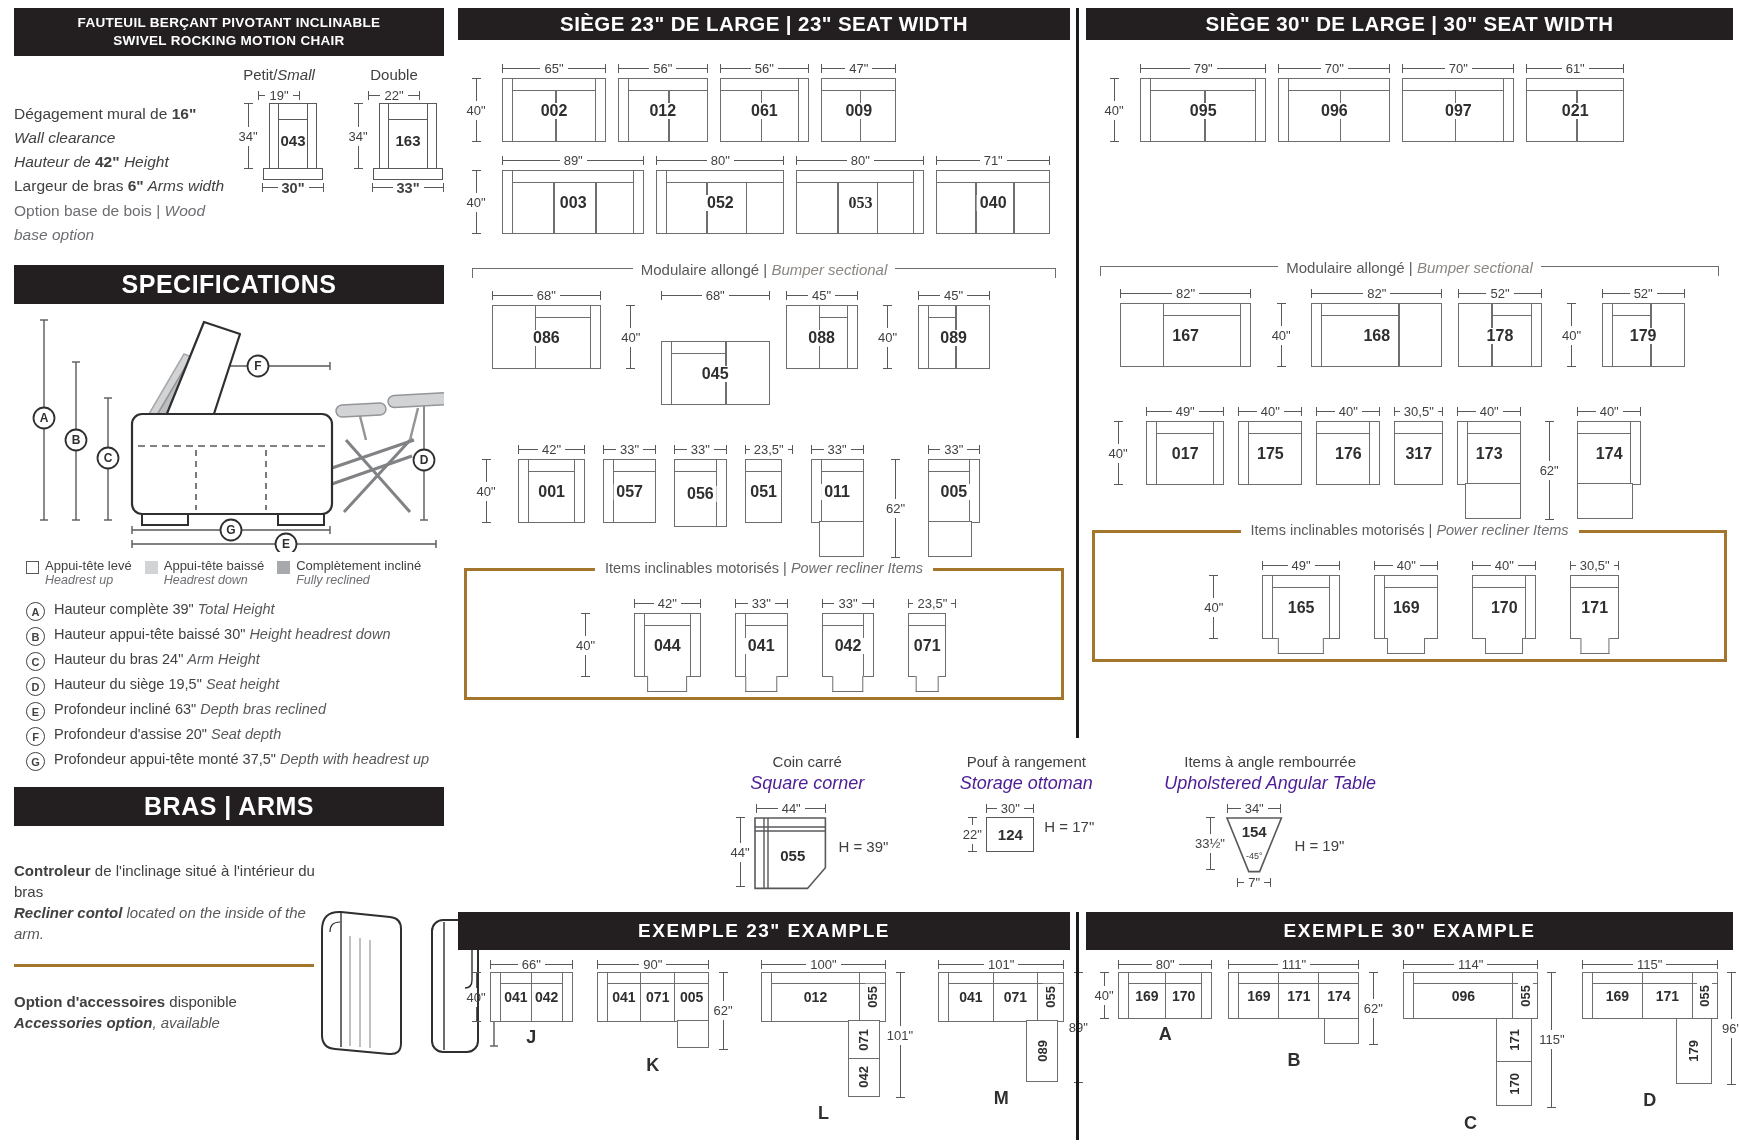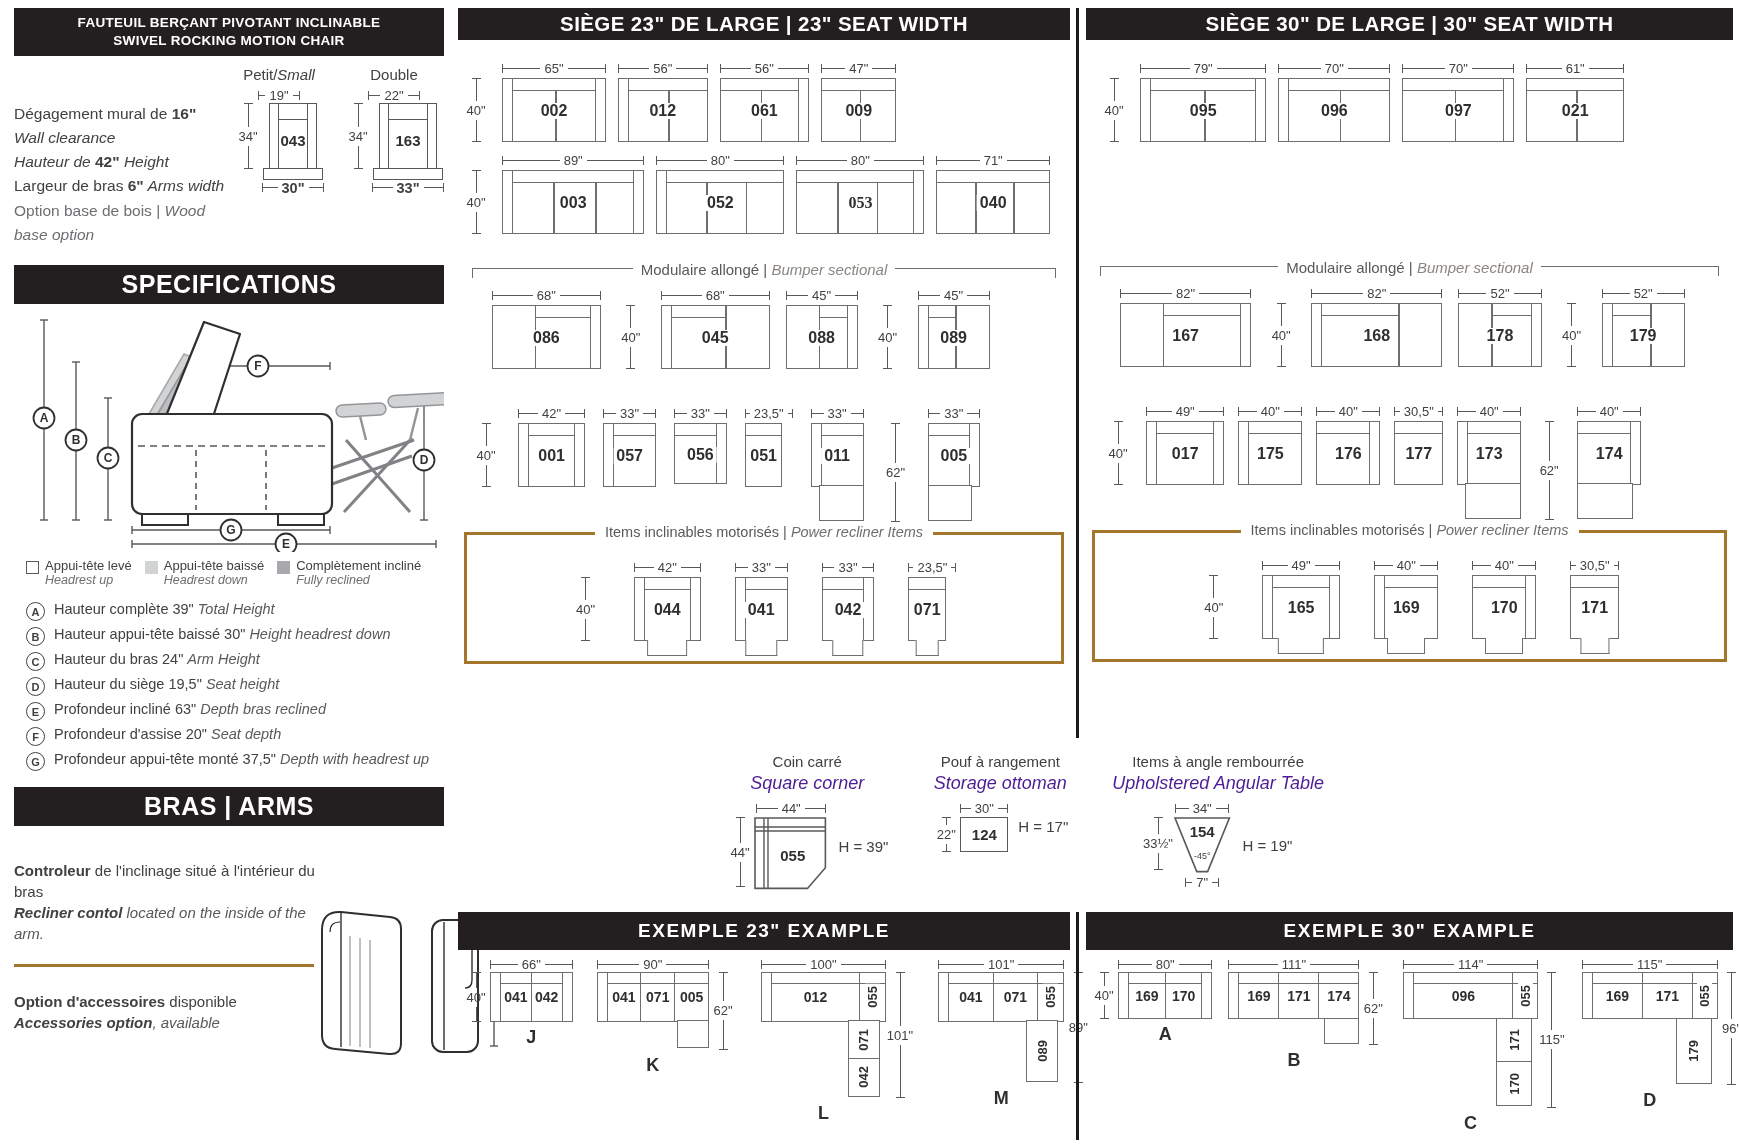--- a/index.html
+++ b/index.html
@@ -104,21 +104,21 @@
   .dkey{width:17px;height:17px;border:1.4px solid #414042;border-radius:50%;font-size:11px;font-weight:700;display:flex;align-items:center;justify-content:center;flex:0 0 auto;margin-top:1px}
   .drow i{color:#58595B}
   #armsbanner{margin-top:16px}
   .armsrow{position:relative;margin-top:34px;min-height:210px}
   .armtexts{width:305px}
   .ctl{font-size:15px;line-height:1.4;margin:0 0 4px 0}
   .ctl .mut{color:#58595B}
   .brownrule{border-top:3px solid #A3762C;margin:20px 0 24px 0;width:300px}
   #armsvgwrap{position:absolute;right:-72px;top:36px}
   
-  #others-items{display:flex;align-items:flex-start;margin-top:10px;padding-left:268px;gap:44px}
+  #others-items{display:flex;align-items:flex-start;margin-top:10px;padding-left:268px;gap:70px}
   .oitem{display:flex;flex-direction:column;align-items:center}
   .otitles{text-align:center;font-size:15px;color:#414042;line-height:1.3}
   .otitles .oen{font-style:italic;color:#4c1d95;font-size:18px;font-weight:400}
   .odiag{display:flex;align-items:flex-start;margin-top:6px}
   .oshapecol{display:flex;flex-direction:column;align-items:center}
   .obox{position:relative;border:1.6px solid #58595B;background:#fff;box-sizing:border-box}
   .obox .num{position:absolute;left:50%;top:50%;transform:translate(-50%,-50%);font-weight:700;font-size:15px;color:#2F2F31}
   .hlabel{margin-left:10px;font-size:15px;color:#414042;align-self:center;white-space:nowrap}
   
   .ex{display:flex;flex-direction:column}
@@ -514,21 +514,21 @@
             <span class="vl vtop"></span>
             <span class="vt">40"</span>
             <span class="vl vbot"></span>
           </div>
           <div class="mcell">
             <div class="dim">
               <span class="dl left"></span>
               <span class="dt">68"</span>
               <span class="dl right"></span>
             </div>
-            <div class="mbox" style="width: 108.8px; height: 64px;">
+            <div class="mbox" style="width: 108.8px; height: 64px; margin-top: 36px;">
               <div class="arm aleft"></div>
               <div class="bdiv" style="right: 41.6px;"></div>
               <div class="back" style="left: 9px; right: 41.6px;"></div>
               <span class="num">045</span>
             </div>
           </div>
           <div class="mcell">
             <div class="dim">
               <span class="dl left"></span>
               <span class="dt">45"</span>
@@ -592,21 +592,21 @@
               <div class="back" style="left: 9px; right: 0px;"></div>
               <span class="num">057</span>
             </div>
           </div>
           <div class="mcell">
             <div class="dim">
               <span class="dl left"></span>
               <span class="dt">33"</span>
               <span class="dl right"></span>
             </div>
-            <div class="mbox" style="width: 52.8px; height: 61px;">
+            <div class="mbox" style="width: 52.8px; height: 68px;">
               <div class="arm aright"></div>
               <div class="back" style="left: 0px; right: 9px;"></div>
               <span class="num">056</span>
             </div>
           </div>
           <div class="mcell">
             <div class="dim">
               <span class="dl left"></span>
               <span class="dt">23,5"</span>
               <span class="dl right"></span>
@@ -898,21 +898,21 @@
             </div>
           </div>
           <div class="mcell">
             <div class="dim">
               <span class="dl left"></span>
               <span class="dt">30,5"</span>
               <span class="dl right"></span>
             </div>
             <div class="mbox" style="width: 48.8px; height: 64px;">
               <div class="back" style="left: 0px; right: 0px;"></div>
-              <span class="num">177</span>
+              <span class="num">317</span>
             </div>
           </div>
           <div class="mcell">
             <div class="dim">
               <span class="dl left"></span>
               <span class="dt">40"</span>
               <span class="dl right"></span>
             </div>
             <div class="cwrap" style="width: 64px; height: 99.2px;">
               <div class="mbox" style="width: 64px; height: 64px;">

